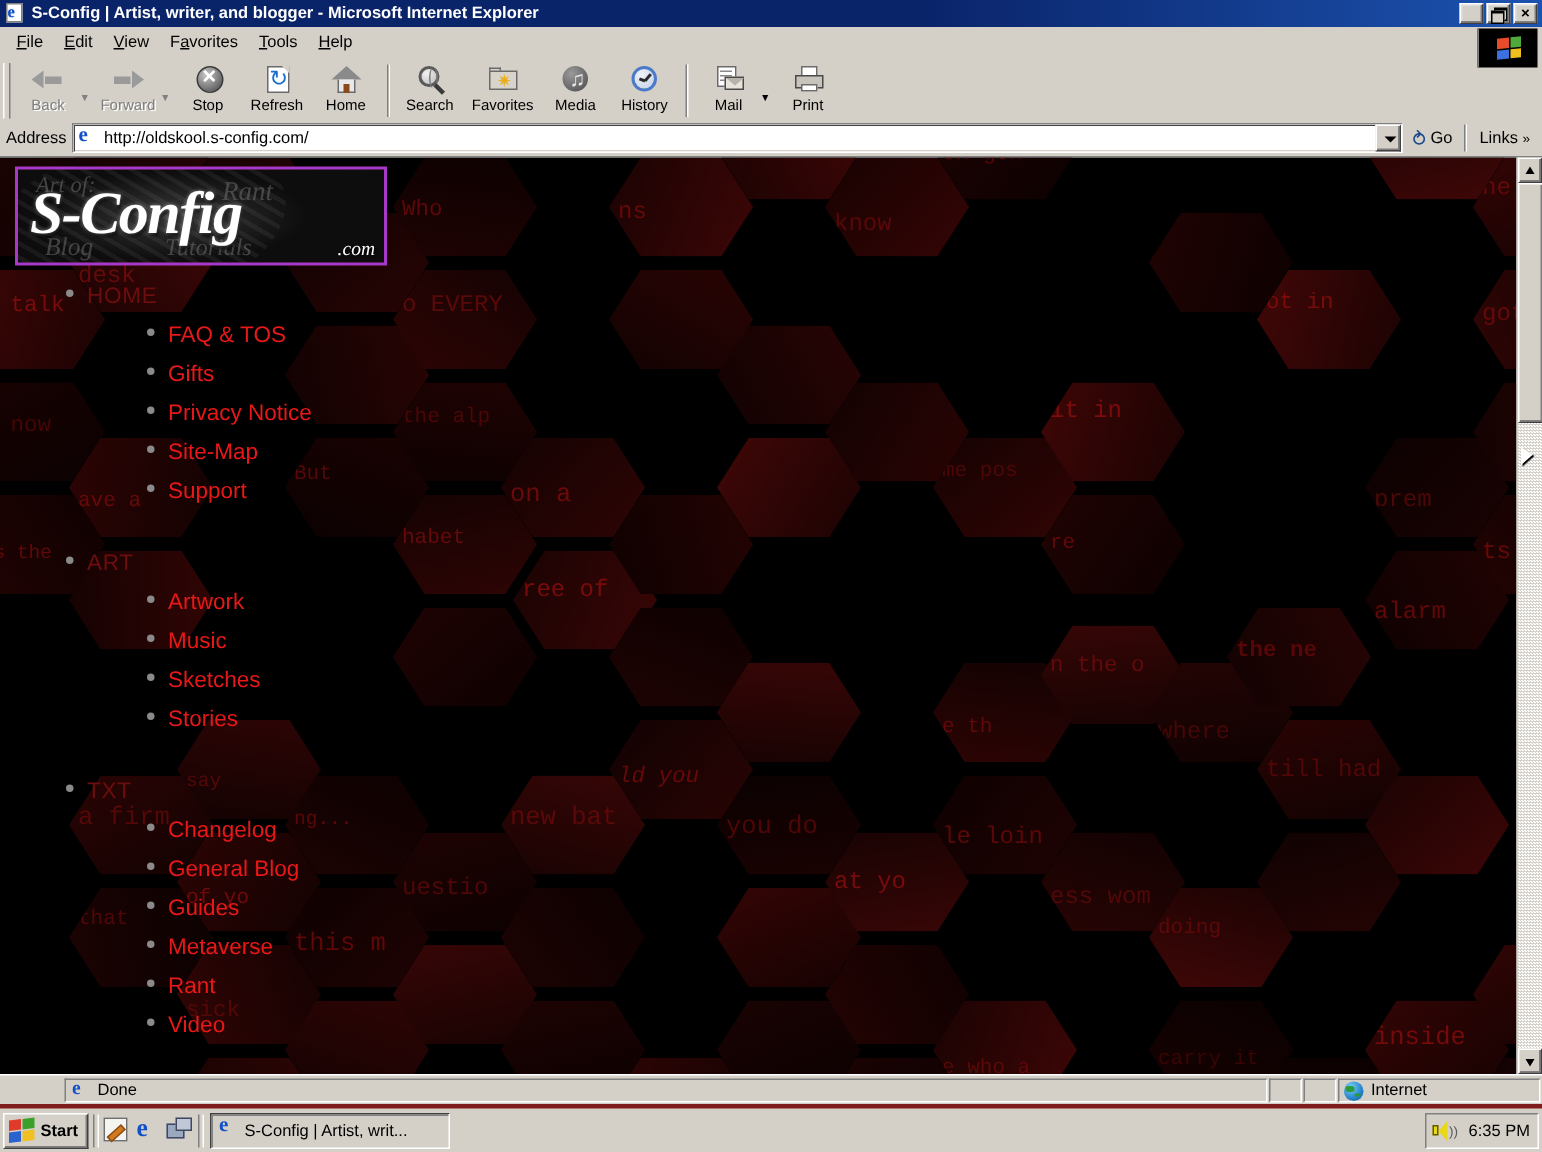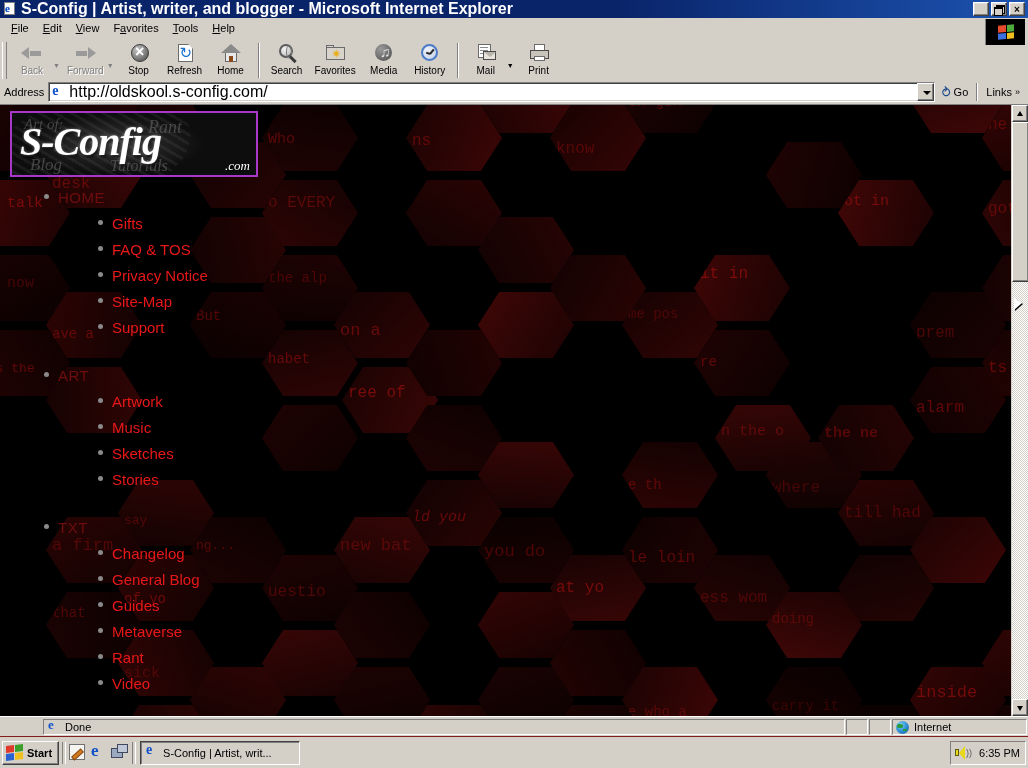--- a/index.html
+++ b/index.html
@@ -40,21 +40,21 @@
   }
   .title-icon .e {
     position: absolute; left: 0px; top: 1px;
     width: 11px; height: 11px;
     color: #1050c8; font-weight: bold; font-size: 11px;
     font-family: "Liberation Serif", serif;
     line-height: 11px; text-align: center;
     text-shadow: 0 0 1px #7fa8e8;
   }
   .titlebar .title-text {
-    color: #ffffff; font-weight: bold; font-size: 16px;
+    color: #ffffff; font-weight: bold; font-size: 11px;
     white-space: nowrap; overflow: hidden;
     flex: 1 1 auto;
     letter-spacing: 0px;
   }
   .win-buttons { display: flex; gap: 2px; flex: none; padding-right: 1px; }
   .win-btn {
     width: 16px; height: 14px;
     background: #d4d0c8;
     border-top: 1px solid #ffffff; border-left: 1px solid #ffffff;
     border-right: 1px solid #404040; border-bottom: 1px solid #404040;
@@ -292,21 +292,21 @@
   .addr-field .e-ico {
     width: 15px; height: 15px; flex: none; margin-right: 3px;
     position: relative;
   }
   .addr-field .e-ico::before {
     content: "e"; position: absolute; left: 1px; top: -2px;
     color: #1050c8; font-weight: bold; font-size: 14px;
     font-family: "Liberation Serif", serif;
   }
   .addr-text {
-    font-size: 16px; color: #000; white-space: nowrap; overflow: hidden;
+    font-size: 11px; color: #000; white-space: nowrap; overflow: hidden;
     flex: 1 1 auto;
   }
   .addr-drop {
     width: 17px; height: 18px; flex: none;
     background: #d4d0c8;
     border-top: 1px solid #ffffff; border-left: 1px solid #ffffff;
     border-right: 1px solid #404040; border-bottom: 1px solid #404040;
     box-shadow: inset -1px -1px 0 #808080;
     position: relative;
   }
@@ -495,21 +495,21 @@
     content: ""; position: absolute; left: 1px; top: 3px; width: 6px; height: 4px;
     background: #2a9a3a; border-radius: 40%;
     box-shadow: 5px 4px 0 -1px #2a9a3a;
   }
 
   
   #taskbar {
     position: absolute; left: 0; top: 736px;
     width: 1028px; height: 32px;
     background: #d4d0c8;
-    border-top: 1px solid #7f1d1d;
+    border-top: 3px solid #7f1d1d;
     display: flex; align-items: center;
     padding: 2px;
   }
   .start-btn {
     display: flex; align-items: center; height: 24px;
     padding: 0 6px 0 3px; flex: none;
     background: #d4d0c8;
     border-top: 1px solid #ffffff; border-left: 1px solid #ffffff;
     border-right: 1px solid #404040; border-bottom: 1px solid #404040;
     box-shadow: inset -1px -1px 0 #808080;
@@ -823,20 +823,23 @@
           <div class="hex" style="left: 190px; top: 37px; background: linear-gradient(318deg, rgb(39, 4, 4) 0%, rgb(18, 2, 2) 100%);">
             <div style="position: absolute; left: 6px; top: 8px; width: 86px; font-family: &quot;Liberation Mono&quot;, monospace; font-size: 14px; line-height: 20px; white-space: nowrap; overflow: hidden; color: rgba(109, 10, 10, 0.64);">of my e</div>
           </div>
           <div class="hex" style="left: 190px; top: 112px; background: linear-gradient(257deg, rgb(40, 4, 4) 0%, rgb(18, 2, 2) 100%);"></div>
           <div class="hex" style="left: 190px; top: 187px; background: linear-gradient(202deg, rgb(25, 2, 2) 0%, rgb(11, 1, 1) 100%);">
             <div style="position: absolute; left: 6px; top: 14px; width: 86px; font-family: &quot;Liberation Mono&quot;, monospace; font-size: 14px; line-height: 20px; white-space: nowrap; overflow: hidden; color: rgba(95, 8, 8, 0.89);">But</div>
           </div>
           <div class="hex" style="left: 190px; top: 412px; background: linear-gradient(26deg, rgb(28, 3, 3) 0%, rgb(13, 1, 1) 100%);">
             <div style="position: absolute; left: 6px; top: 19px; width: 86px; font-family: &quot;Liberation Mono&quot;, monospace; font-size: 13px; line-height: 20px; white-space: nowrap; overflow: hidden; color: rgba(98, 9, 9, 0.9);">ng...</div>
           </div>
+          <div class="hex" style="left: 190px; top: 487px; background: linear-gradient(317deg, rgb(31, 3, 3) 0%, rgb(14, 1, 1) 100%);">
+            <div style="position: absolute; left: 6px; top: 28px; width: 86px; font-family: &quot;Liberation Mono&quot;, monospace; font-size: 17px; line-height: 20px; white-space: nowrap; overflow: hidden; color: rgba(101, 9, 9, 0.92);">this m</div>
+          </div>
           <div class="hex" style="left: 190px; top: 562px; background: linear-gradient(199deg, rgb(46, 5, 5) 0%, rgb(21, 2, 2) 100%);"></div>
           <div class="hex" style="left: 262px; top: 0px; background: linear-gradient(7deg, rgb(30, 3, 3) 0%, rgb(14, 1, 1) 100%);">
             <div style="position: absolute; left: 6px; top: 25px; width: 86px; font-family: &quot;Liberation Mono&quot;, monospace; font-size: 15px; line-height: 20px; white-space: nowrap; overflow: hidden; color: rgba(100, 9, 9, 0.9);">Who</div>
           </div>
           <div class="hex" style="left: 262px; top: 75px; background: linear-gradient(33deg, rgb(46, 5, 5) 0%, rgb(21, 2, 2) 100%);">
             <div style="position: absolute; left: 6px; top: 13px; width: 86px; font-family: &quot;Liberation Mono&quot;, monospace; font-size: 16px; line-height: 20px; white-space: nowrap; overflow: hidden; color: rgba(116, 11, 11, 0.71);">o EVERY</div>
           </div>
           <div class="hex" style="left: 262px; top: 150px; background: linear-gradient(187deg, rgb(31, 3, 3) 0%, rgb(14, 1, 1) 100%);">
             <div style="position: absolute; left: 6px; top: 13px; width: 86px; font-family: &quot;Liberation Mono&quot;, monospace; font-size: 14px; line-height: 20px; white-space: nowrap; overflow: hidden; color: rgba(101, 9, 9, 0.69);">the alp</div>
           </div>
@@ -901,21 +904,21 @@
           </div>
           <div class="hex" style="left: 622px; top: 562px; background: linear-gradient(289deg, rgb(61, 6, 6) 0%, rgb(27, 3, 3) 100%);">
             <div style="position: absolute; left: 6px; top: 35px; width: 86px; font-family: &quot;Liberation Mono&quot;, monospace; font-size: 14px; line-height: 20px; white-space: nowrap; overflow: hidden; color: rgba(131, 12, 12, 0.56);">e who a</div>
           </div>
           <div class="hex" style="left: 694px; top: 150px; background: linear-gradient(106deg, rgb(62, 6, 6) 0%, rgb(28, 3, 3) 100%);">
             <div style="position: absolute; left: 6px; top: 9px; width: 86px; font-family: &quot;Liberation Mono&quot;, monospace; font-size: 16px; line-height: 20px; white-space: nowrap; overflow: hidden; color: rgba(132, 12, 12, 0.94);">it in</div>
           </div>
           <div class="hex" style="left: 694px; top: 225px; background: linear-gradient(124deg, rgb(32, 3, 3) 0%, rgb(14, 1, 1) 100%);">
             <div style="position: absolute; left: 6px; top: 22px; width: 86px; font-family: &quot;Liberation Mono&quot;, monospace; font-size: 14px; line-height: 20px; white-space: nowrap; overflow: hidden; color: rgba(102, 9, 9, 0.98);">re</div>
           </div>
-          <div class="hex" style="left: 694px; top: 300px; background: linear-gradient(175deg, rgb(54, 6, 6) 0%, rgb(24, 3, 3) 100%); margin-left: 21px;">
+          <div class="hex" style="left: 694px; top: 312px; background: linear-gradient(175deg, rgb(54, 6, 6) 0%, rgb(24, 3, 3) 100%);">
             <div style="position: absolute; left: 6px; top: 17px; width: 86px; font-family: &quot;Liberation Mono&quot;, monospace; font-size: 15px; line-height: 20px; white-space: nowrap; overflow: hidden; color: rgba(124, 12, 12, 0.7);">n the o</div>
           </div>
           <div class="hex" style="left: 694px; top: 450px; background: linear-gradient(17deg, rgb(39, 4, 4) 0%, rgb(18, 2, 2) 100%);">
             <div style="position: absolute; left: 6px; top: 33px; width: 86px; font-family: &quot;Liberation Mono&quot;, monospace; font-size: 16px; line-height: 20px; white-space: nowrap; overflow: hidden; color: rgba(109, 10, 10, 0.66);">ess wom</div>
           </div>
           <div class="hex" style="left: 766px; top: 37px; background: linear-gradient(105deg, rgb(32, 3, 3) 0%, rgb(14, 1, 1) 100%);"></div>
           <div class="hex" style="left: 766px; top: 337px; background: linear-gradient(174deg, rgb(35, 4, 4) 0%, rgb(16, 2, 2) 100%);">
             <div style="position: absolute; left: 6px; top: 36px; width: 86px; font-family: &quot;Liberation Mono&quot;, monospace; font-size: 16px; line-height: 20px; white-space: nowrap; overflow: hidden; color: rgba(105, 10, 10, 0.56);">where</div>
           </div>
           <div class="hex" style="left: 766px; top: 487px; background: linear-gradient(16deg, rgb(63, 7, 7) 0%, rgb(28, 3, 3) 100%);">
@@ -977,25 +980,25 @@
         </div>
 
         <div class="nav" id="site-nav">
             <div class="nav-group">
               <div class="nav-head">
                 <span class="bullet"></span>
                 <span class="label">HOME</span>
               </div>
               <div class="nav-link">
                 <span class="bullet"></span>
+                <span class="label">FAQ &amp; TOS</span>
+              </div>
+              <div class="nav-link">
+                <span class="bullet"></span>
                 <span class="label">Gifts</span>
-              </div>
-              <div class="nav-link">
-                <span class="bullet"></span>
-                <span class="label">FAQ &amp; TOS</span>
               </div>
               <div class="nav-link">
                 <span class="bullet"></span>
                 <span class="label">Privacy Notice</span>
               </div>
               <div class="nav-link">
                 <span class="bullet"></span>
                 <span class="label">Site-Map</span>
               </div>
               <div class="nav-link">

